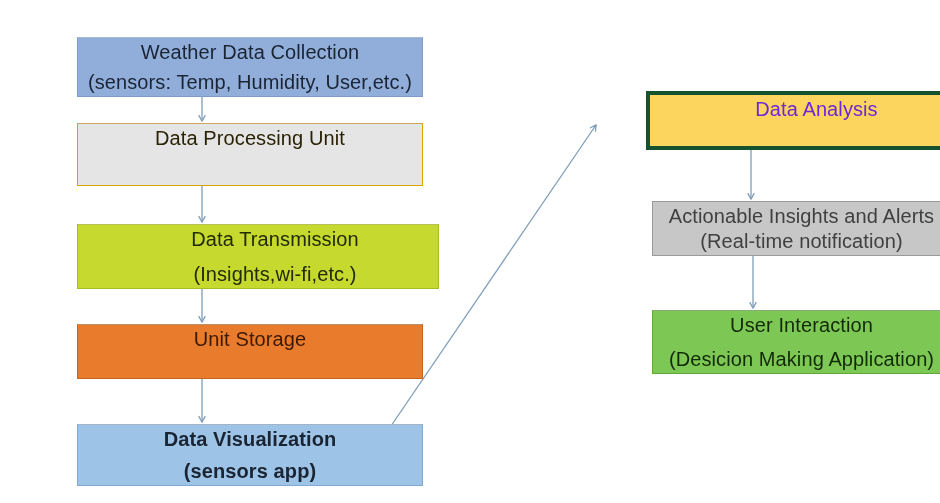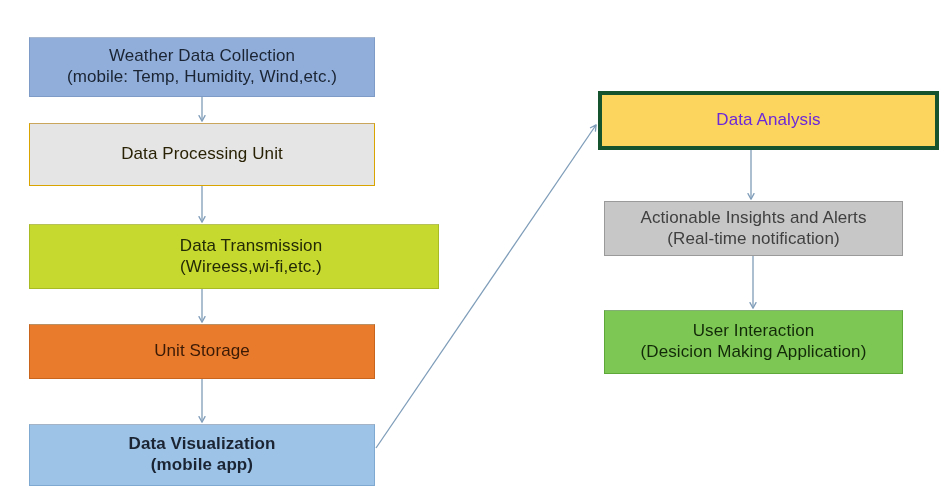--- a/index.html
+++ b/index.html
@@ -17,48 +17,49 @@
     height: 503px;
     background: #ffffff;
     overflow: hidden;
   }
   .node {
     position: absolute;
     box-sizing: border-box;
     display: flex;
     flex-direction: column;
     align-items: center;
-    justify-content: center;
+    justify-content: space-between;
     text-align: center;
     line-height: 1.22;
-    font-size: 17px;
+    font-size: 20px;
     color: #1a2433;
     letter-spacing: 0.1px;
     padding: 2px 6px;
+    margin-left: 48px;
   }
   .node .ln {
     display: block;
     white-space: nowrap;
   }
   
   .n-collection {
     left: 29px;  top: 37px;  width: 346px; height: 60px;
     background: #91AEDB;
     border: 1px solid #7E9BC7;
     border-top-color: #A8B9CF;
   }
   .n-processing {
     left: 29px;  top: 123px; width: 346px; height: 63px;
     background: #e5e5e5;
     border: 1px solid #D9A400;
     border-top-color: #C9A65B;
     color: #2a2205;
   }
   .n-transmission {
-    left: 29px;  top: 224px; width: 410px; height: 65px;
+    left: 29px;  top: 224px; width: 362px; height: 65px;
     background: #C6D92E;
     border: 1px solid #A8BB22;
     border-top-color: #B6C258;
     color: #232a06;
     padding-left: 40px;
   }
   .n-storage {
     left: 29px;  top: 324px; width: 346px; height: 55px;
     background: #E97B2D;
     border: 1px solid #C9641D;
@@ -117,39 +118,39 @@
       <line x1="202" y1="289" x2="202" y2="322" marker-end="url(#ah)"></line>
       <line x1="202" y1="379" x2="202" y2="422" marker-end="url(#ah)"></line>
       <line x1="376" y1="448" x2="596" y2="125" marker-end="url(#ah)"></line>
       <line x1="751" y1="150" x2="751" y2="199" marker-end="url(#ah)"></line>
       <line x1="753" y1="256" x2="753" y2="308" marker-end="url(#ah)"></line>
     </g>
   </svg>
 
   <div class="node n-collection">
     <span class="ln">Weather Data Collection</span>
-    <span class="ln">(mobile: Temp, Humidity, Wind,etc.)</span>
+    <span class="ln">(sensors: Temp, Humidity, User,etc.)</span>
   </div>
 
   <div class="node n-processing">
     <span class="ln">Data Processing Unit</span>
   </div>
 
   <div class="node n-transmission">
     <span class="ln">Data Transmission</span>
-    <span class="ln">(Wireess,wi-fi,etc.)</span>
+    <span class="ln">(Insights,wi-fi,etc.)</span>
   </div>
 
   <div class="node n-storage">
     <span class="ln">Unit Storage</span>
   </div>
 
   <div class="node n-visualization">
     <span class="ln">Data Visualization</span>
-    <span class="ln">(mobile app)</span>
+    <span class="ln">(sensors app)</span>
   </div>
 
   <div class="node n-analysis">
     <span class="ln">Data Analysis</span>
   </div>
 
   <div class="node n-insights">
     <span class="ln">Actionable Insights and Alerts</span>
     <span class="ln">(Real-time notification)</span>
   </div>

